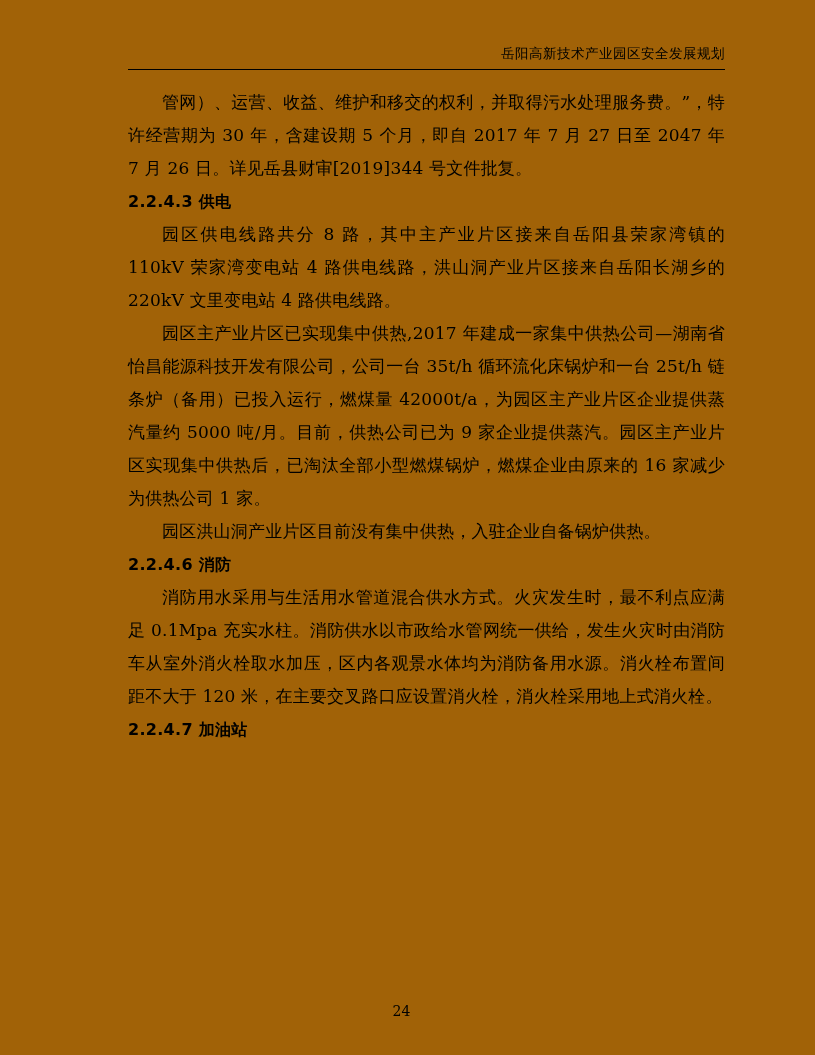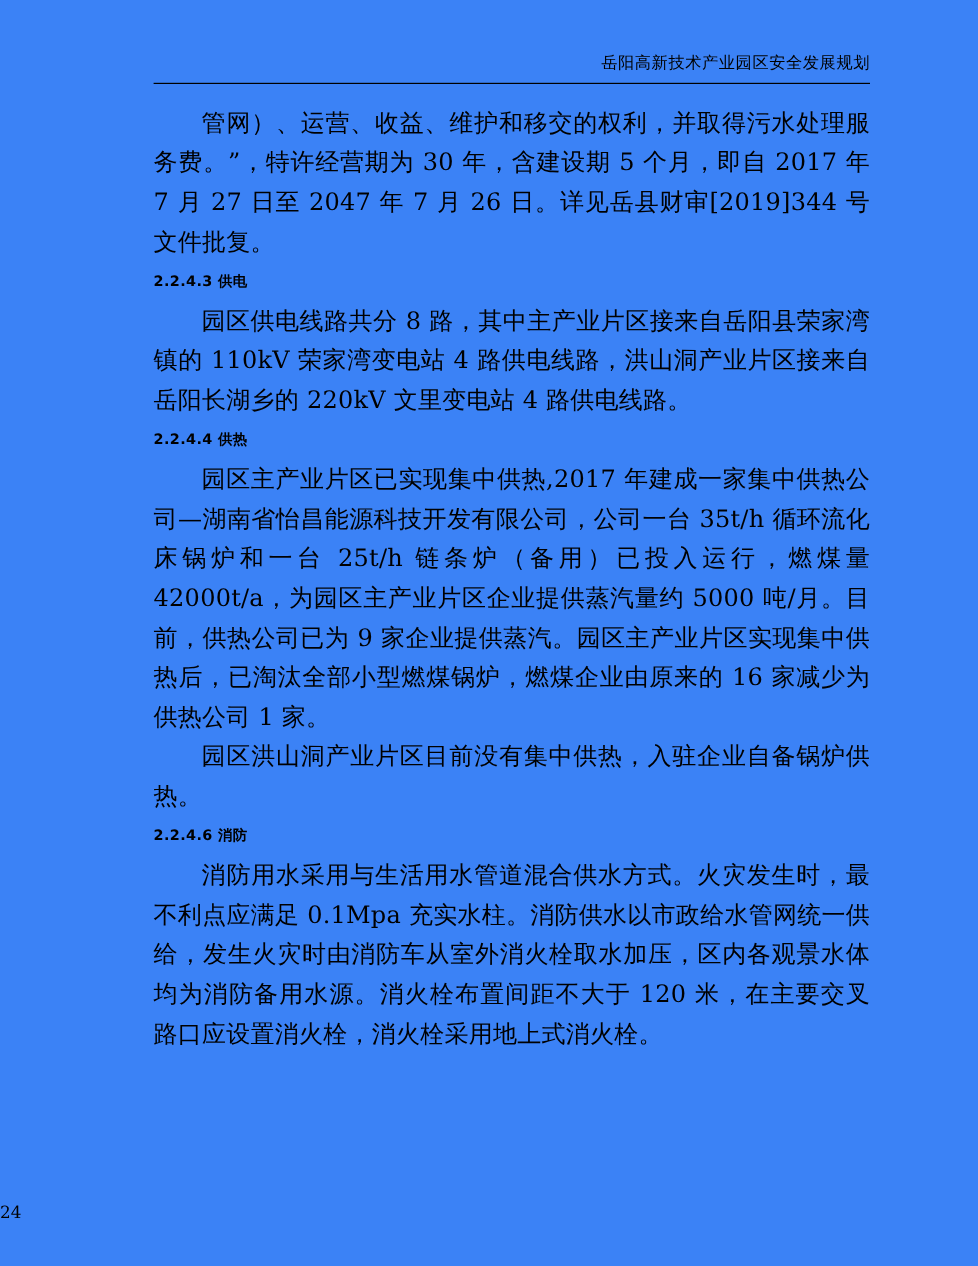--- a/index.html
+++ b/index.html
@@ -3,21 +3,21 @@
 <meta charset="utf-8">
 <style>
   html, body {
     margin: 0;
     padding: 0;
     background: #b0b0b0;
   }
   .page {
     width: 815px;
     height: 1055px;
-    background: #3b82f6;
+    background: #a16207;
     margin: 0 auto;
     position: relative;
     box-sizing: border-box;
     font-family: "DejaVu Serif", "Liberation Serif", serif;
     color: #000000;
     overflow: hidden;
   }
   .content {
     position: absolute;
     left: 128px;
@@ -32,67 +32,67 @@
     color: #000;
     padding-bottom: 6px;
     line-height: 1.4;
   }
   .header-rule {
     border-bottom: 1px solid #000;
     margin-bottom: 16px;
   }
   p {
     margin: 0 0 0 0;
-    font-size: 20px;
+    font-size: 17px;
     line-height: 33px;
     text-align: justify;
     text-justify: inter-ideograph;
     letter-spacing: 0.2px;
   }
   p.body {
     text-indent: 2em;
   }
   h3 {
     margin: 0;
     font-family: "DejaVu Sans", "Liberation Sans", sans-serif;
-    font-size: 12px;
+    font-size: 16px;
     font-weight: bold;
     line-height: 33px;
     letter-spacing: 0.3px;
   }
   .pagenum {
     position: absolute;
     left: 0;
     right: 12px;
     top: 1003px;
-    text-align: left;
+    text-align: center;
     font-family: "DejaVu Serif", "Liberation Serif", serif;
     font-size: 14px;
   }
 </style>
 </head>
 <body>
 
 <div class="page">
 
   <div class="content">
 
     <div class="header">
       <span>岳阳高新技术产业园区安全发展规划</span>
     </div>
     <div class="header-rule"></div>
 
     <div>
       <p class="body">管网）、运营、收益、维护和移交的权利，并取得污水处理服务费。”，特许经营期为 30 年，含建设期 5 个月，即自 2017 年 7 月 27 日至 2047 年 7 月 26 日。详见岳县财审[2019]344 号文件批复。</p>
       <h3>2.2.4.3 供电</h3>
       <p class="body">园区供电线路共分 8 路，其中主产业片区接来自岳阳县荣家湾镇的 110kV 荣家湾变电站 4 路供电线路，洪山洞产业片区接来自岳阳长湖乡的 220kV 文里变电站 4 路供电线路。</p>
-      <h3>2.2.4.4 供热</h3>
       <p class="body">园区主产业片区已实现集中供热,2017 年建成一家集中供热公司—湖南省怡昌能源科技开发有限公司，公司一台 35t/h 循环流化床锅炉和一台 25t/h 链条炉（备用）已投入运行，燃煤量 42000t/a，为园区主产业片区企业提供蒸汽量约 5000 吨/月。目前，供热公司已为 9 家企业提供蒸汽。园区主产业片区实现集中供热后，已淘汰全部小型燃煤锅炉，燃煤企业由原来的 16 家减少为供热公司 1 家。</p>
       <p class="body">园区洪山洞产业片区目前没有集中供热，入驻企业自备锅炉供热。</p>
       <h3>2.2.4.6 消防</h3>
       <p class="body">消防用水采用与生活用水管道混合供水方式。火灾发生时，最不利点应满足 0.1Mpa 充实水柱。消防供水以市政给水管网统一供给，发生火灾时由消防车从室外消火栓取水加压，区内各观景水体均为消防备用水源。消火栓布置间距不大于 120 米，在主要交叉路口应设置消火栓，消火栓采用地上式消火栓。</p>
+      <h3>2.2.4.7 加油站</h3>
     </div>
 
   </div>
 
   <div class="pagenum">24</div>
 
 </div>
 
 </body></html>

